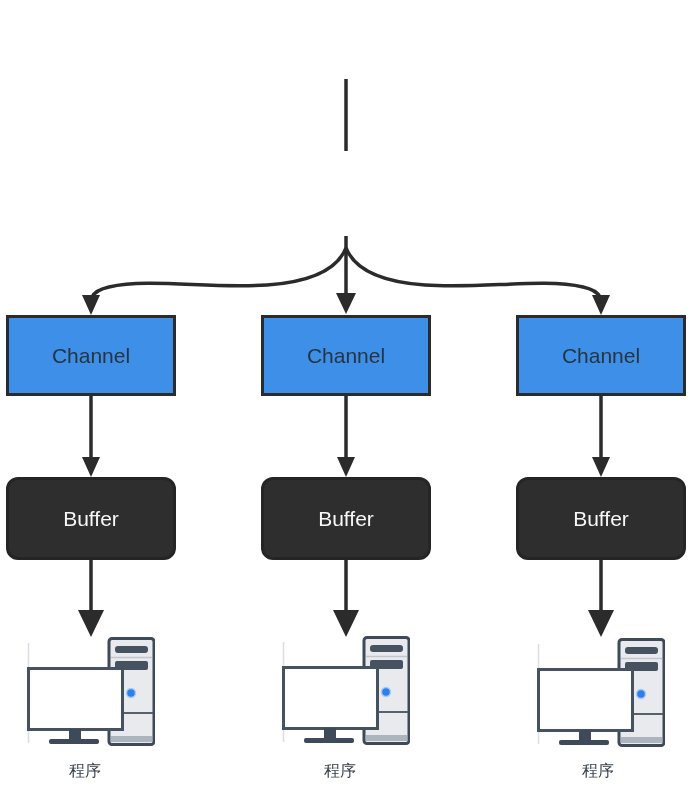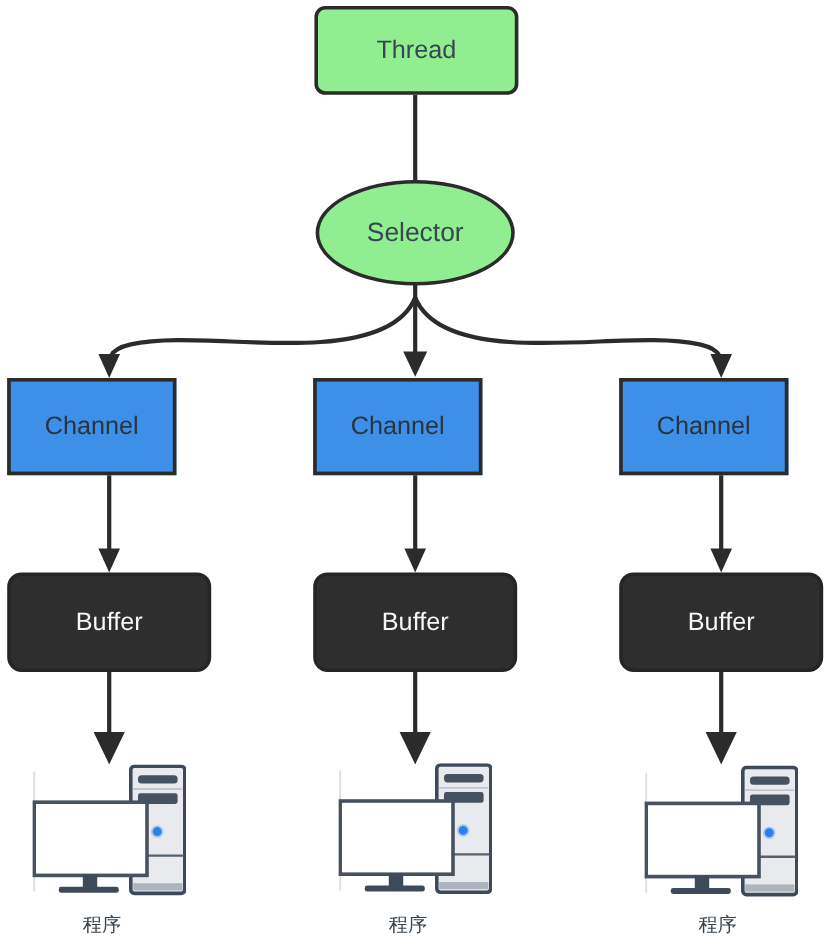--- a/index.html
+++ b/index.html
@@ -37,21 +37,21 @@
   }
   .node-selector {
     left: 263px; top: 150px; width: 166px; height: 88px;
     background: var(--node-green, #90EE90);
     border: 3px solid var(--stroke, #2B2B2B);
     border-radius: 50%;
     color: #37474F;
     font-size: 22px;
   }
   .node-channel {
-    top: 315px; width: 141px; height: 81px;
+    top: 315px; width: 170px; height: 81px;
     background: var(--node-blue, #3D8FE8);
     border: 3px solid var(--stroke, #2B2B2B);
     color: #28343F;
   }
   .node-buffer {
     top: 477px; width: 170px; height: 83px;
     background: var(--node-dark, #2E2E2E);
     border: 3px solid #252525;
     border-radius: 12px;
     color: #F7F7F7;
@@ -119,27 +119,21 @@
       <polygon points="592,295 610,295 601,315"></polygon>
       <polygon points="82,457 100,457 91,477"></polygon>
       <polygon points="337,457 355,457 346,477"></polygon>
       <polygon points="592,457 610,457 601,477"></polygon>
       <polygon points="78,610 104,610 91,637"></polygon>
       <polygon points="333,610 359,610 346,637"></polygon>
       <polygon points="588,610 614,610 601,637"></polygon>
     </g>
   </svg>
 
-  <div class="node node-thread">
-    <span>Thread</span>
-  </div>
 
-  <div class="node node-selector">
-    <span>Selector</span>
-  </div>
 
   <div class="node node-channel col-0">
     <span>Channel</span>
   </div>
   <div class="node node-channel col-1">
     <span>Channel</span>
   </div>
   <div class="node node-channel col-2">
     <span>Channel</span>
   </div>

